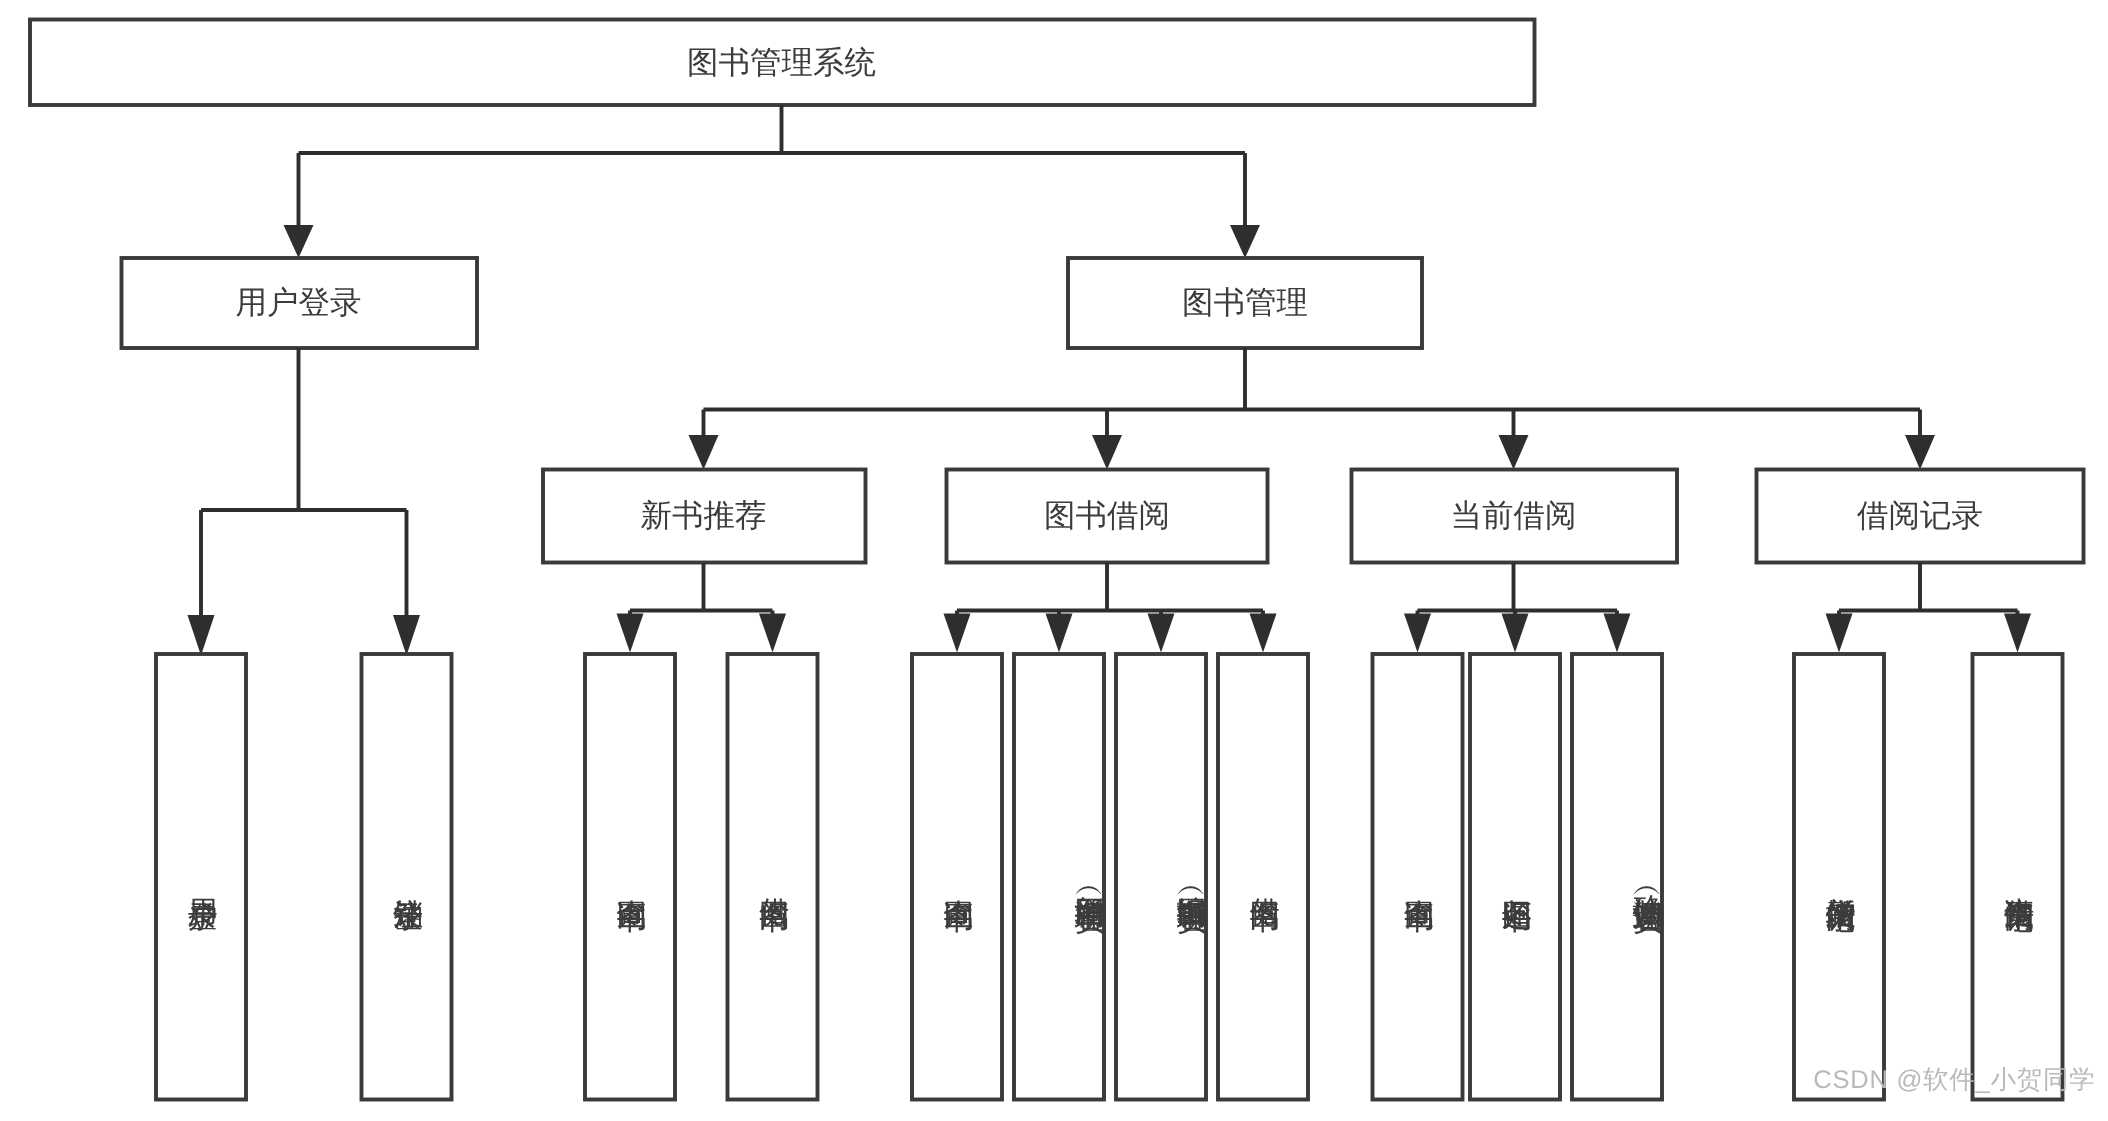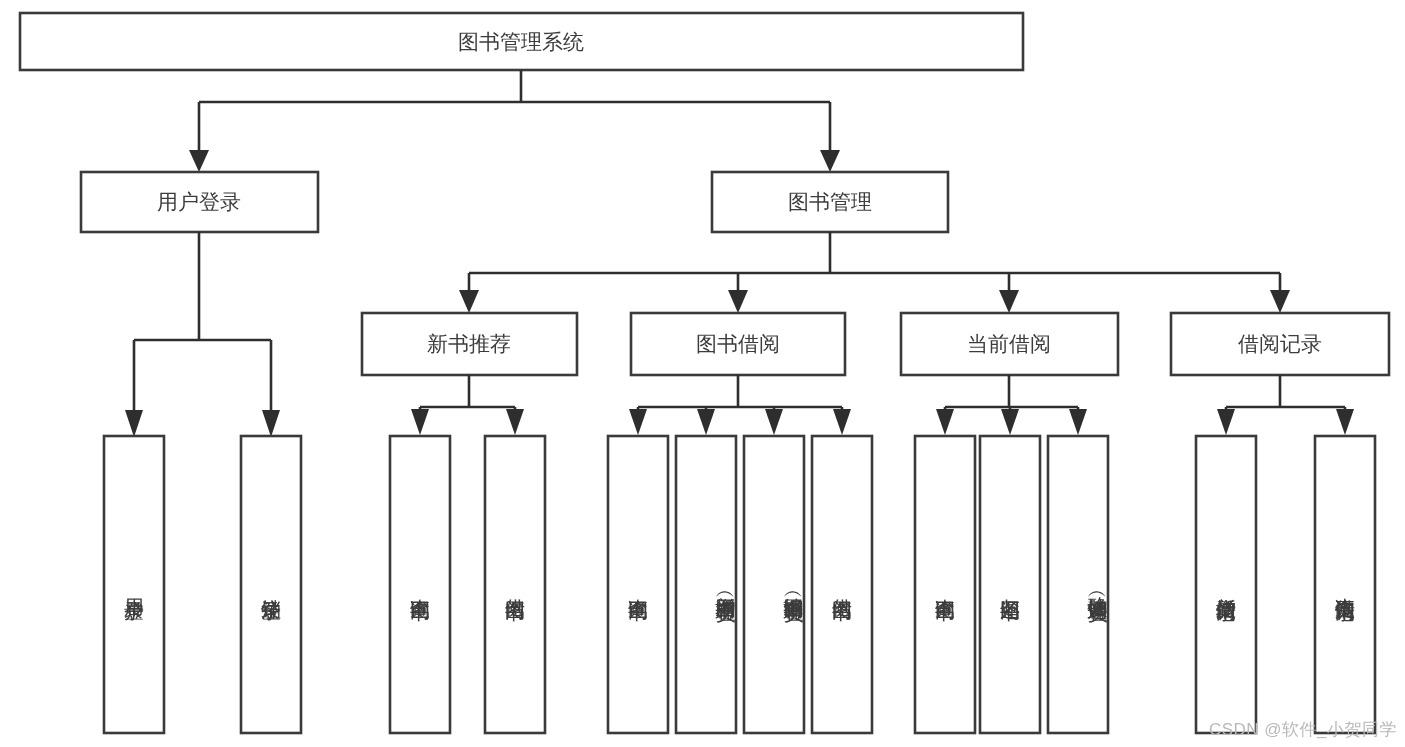--- a/index.html
+++ b/index.html
@@ -61,21 +61,21 @@
     display: flex;
     align-items: center;
     justify-content: center;
     text-align: center;
     pointer-events: none;
     overflow: hidden;
   }
   .watermark {
     position: absolute;
     right: 8px;
-    bottom: 6px;
+    bottom: 16px;
     font-family: "Liberation Sans", "DejaVu Sans", sans-serif;
     font-size: 17px;
     color: #b9b9b9;
     letter-spacing: 0.5px;
     white-space: nowrap;
   }
 </style>
 </head>
 <body>
 

